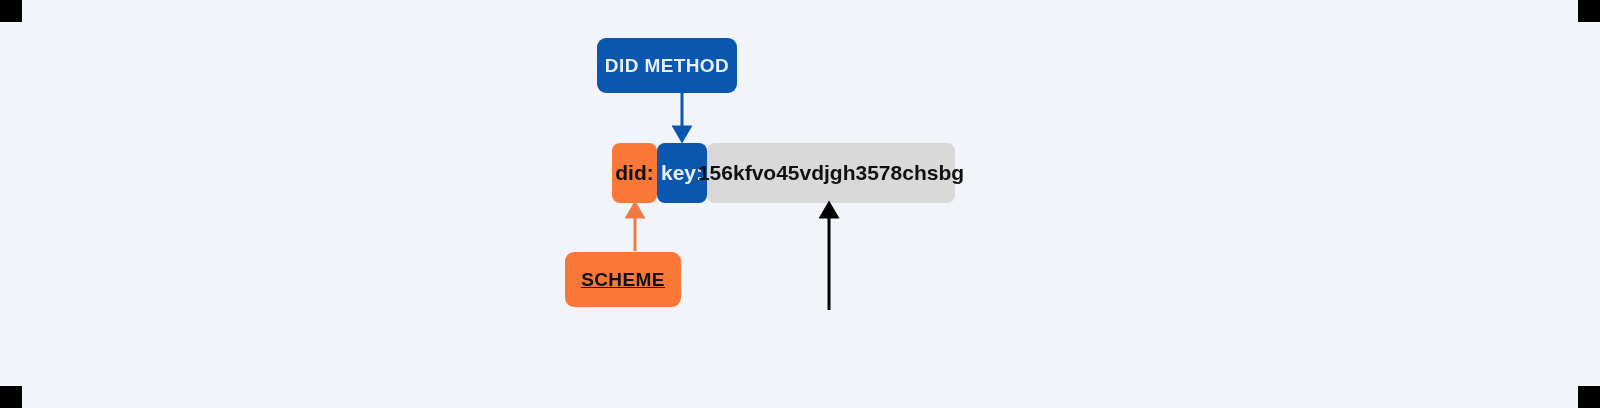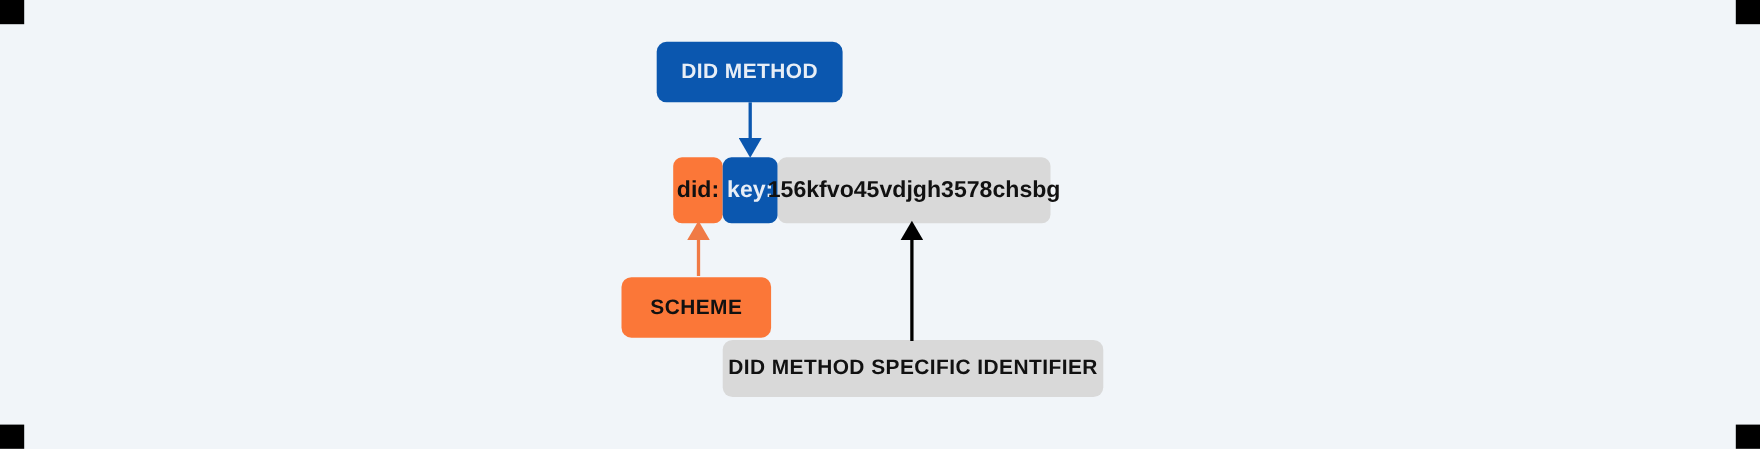--- a/index.html
+++ b/index.html
@@ -40,37 +40,38 @@
     justify-content: center;
     box-sizing: border-box;
     border-radius: 9px;
     letter-spacing: 0.4px;
     white-space: nowrap;
   }
 
   .node-did-method {
     left: 597px;
     top: 38px;
-    width: 169px;
+    width: 140px;
     height: 55px;
     background: #0b57af;
     color: #e8eef6;
     font-size: 19px;
     font-weight: bold;
   }
 
   .node-scheme {
     left: 565px;
     top: 252px;
-    width: 136px;
+    width: 116px;
     height: 55px;
     background: #fb7738;
     color: #111111;
     font-size: 19px;
     font-weight: bold;
+    text-decoration: underline;
   }
 
   .node-dmsi {
     left: 657px;
     top: 309px;
     width: 346px;
     height: 52px;
     background: #d9d9d9;
     color: #111111;
     font-size: 19px;
@@ -137,21 +138,20 @@
   <div class="node node-did-method">DID METHOD</div>
 
   <div class="did-row">
     <div class="seg seg-scheme">did:</div>
     <div class="seg seg-method">key:</div>
     <div class="seg seg-identifier">156kfvo45vdjgh3578chsbg</div>
   </div>
 
   <div class="node node-scheme">SCHEME</div>
 
-  <div class="node node-dmsi">DID METHOD SPECIFIC IDENTIFIER</div>
 
   <svg class="connectors" viewBox="0 0 1600 408">
     <defs>
       <marker id="head-blue" markerWidth="7" markerHeight="7" refX="2.2" refY="3.5" orient="auto" markerUnits="strokeWidth">
         <path d="M0,0 L0,7 L6,3.5 z" fill="#0b57af"></path>
       </marker>
       <marker id="head-orange" markerWidth="7" markerHeight="7" refX="2.2" refY="3.5" orient="auto" markerUnits="strokeWidth">
         <path d="M0,0 L0,7 L6,3.5 z" fill="#f07a45"></path>
       </marker>
       <marker id="head-black" markerWidth="7" markerHeight="7" refX="2.2" refY="3.5" orient="auto" markerUnits="strokeWidth">

